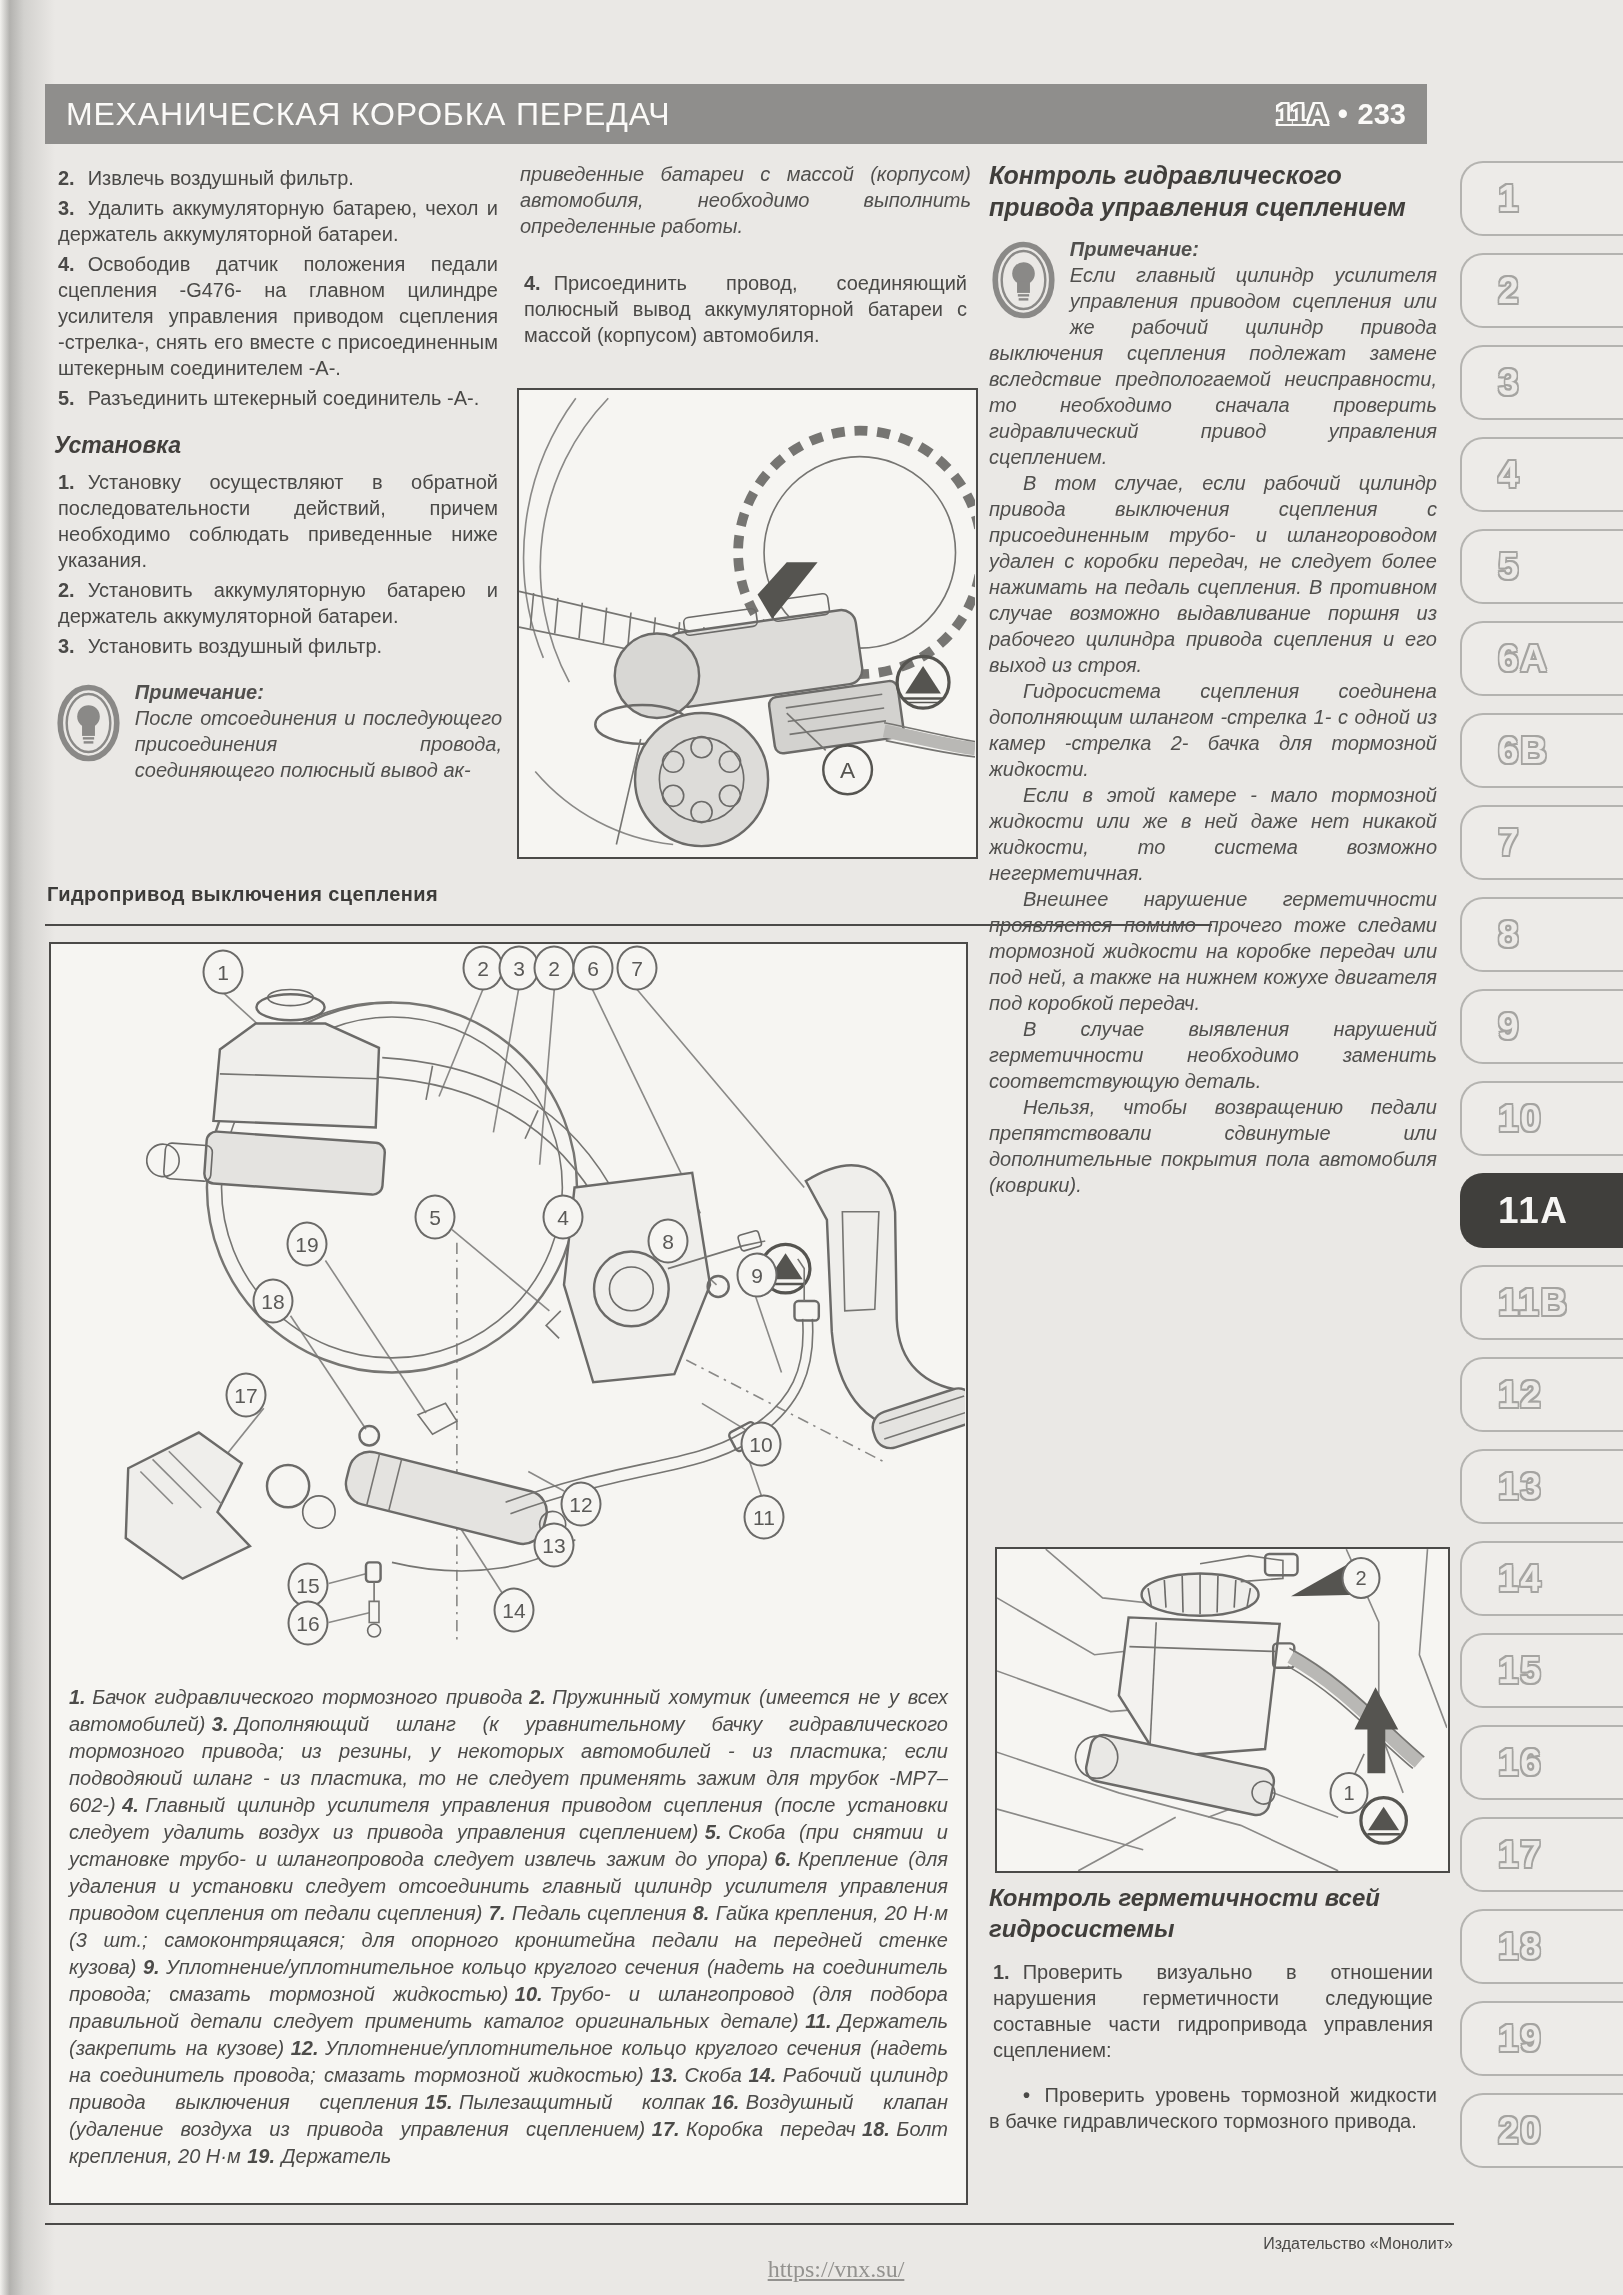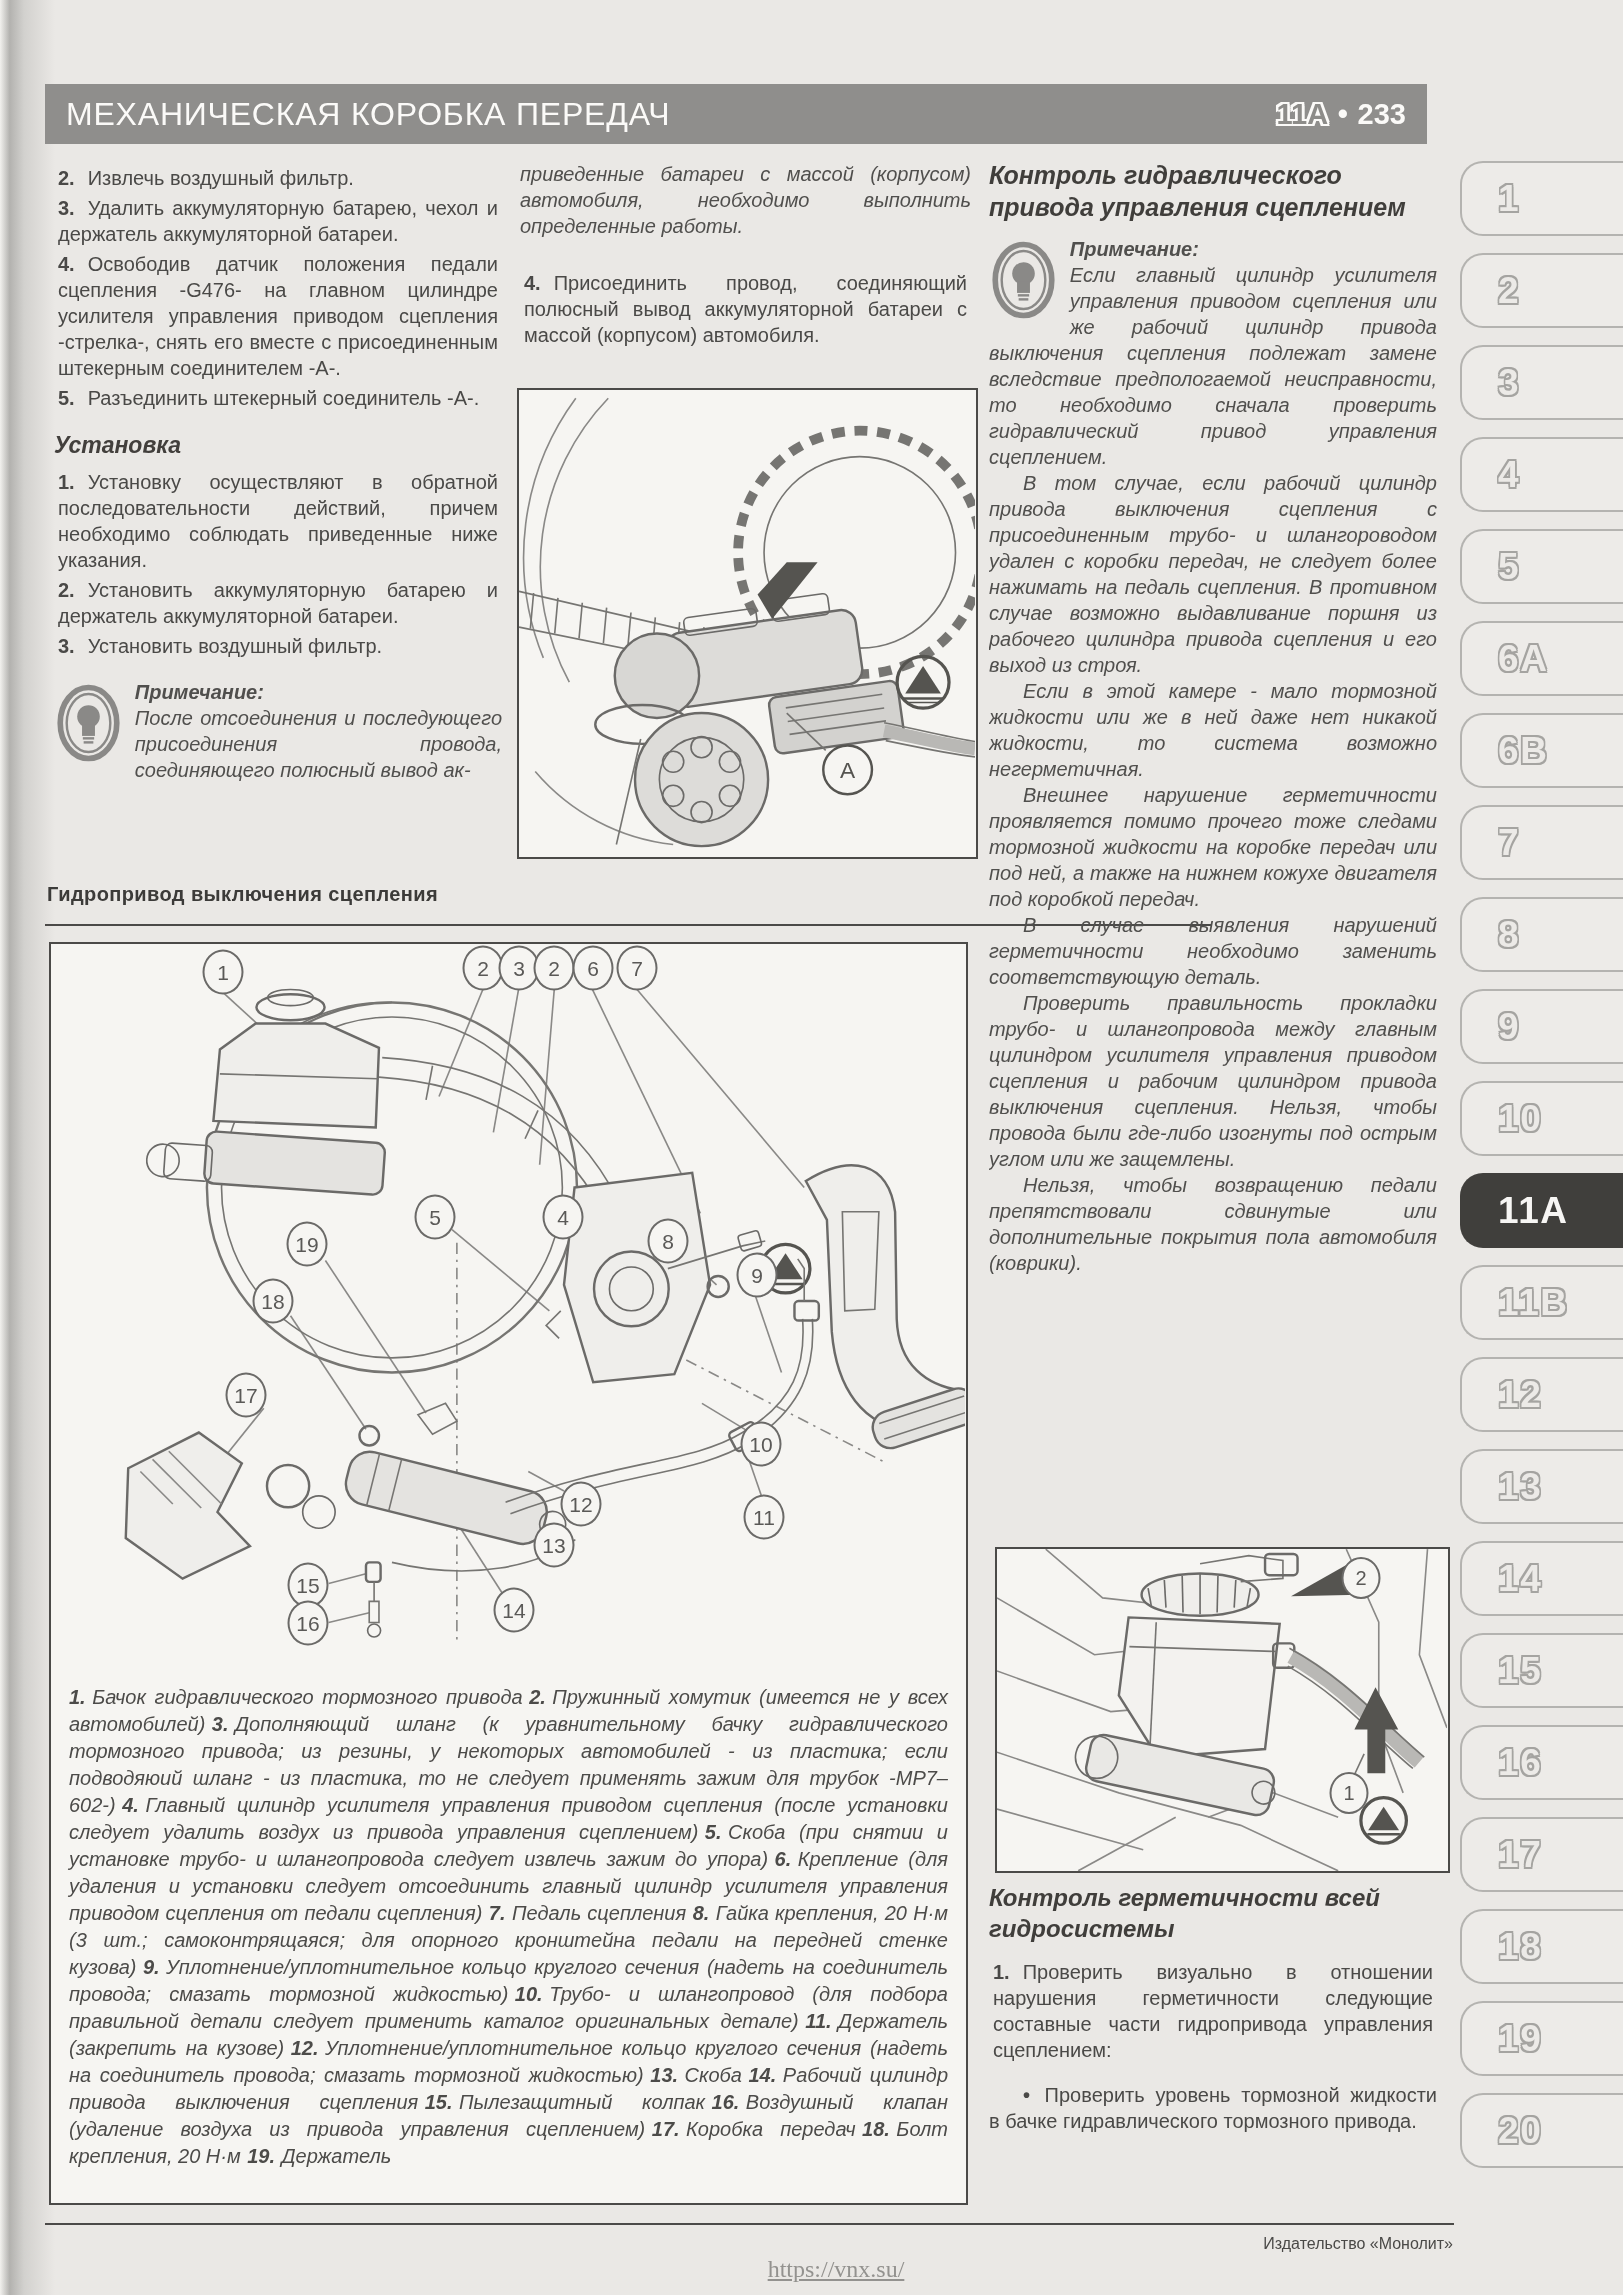--- a/index.html
+++ b/index.html
@@ -379,24 +379,24 @@
       <line x1="33" y1="72" x2="45" y2="72" stroke="#8a8987" stroke-width="3"></line>
     </svg>
     <p>
       <span class="nlabel">Примечание:</span><br>
       <span class="ital">Если главный цилиндр усилителя управления приводом сцепления или же рабочий цилиндр привода выключения сцепления подлежат замене вследствие предпологаемой неисправности, то необходимо сначала проверить гидравлический привод управления сцеплением.</span>
     </p>
   </div>
   <div>
 
   <p class="ital ind">В том случае, если рабочий цилиндр привода выключения сцепления с присоединенным трубо- и шлангороводом удален с коробки передач, не следует более нажимать на педаль сцепления. В противном случае возможно выдавливание поршня из рабочего цилиндра привода сцепления и его выход из строя.</p>
+      <p class="ital ind">Гидросистема сцепления соединена дополняющим шлангом -стрелка 1- с одной из камер -стрелка 2- бачка для тормозной жидкости.</p>
       <p class="ital ind">Если в этой камере - мало тормозной жидкости или же в ней даже нет никакой жидкости, то система возможно негерметичная.</p>
       <p class="ital ind">Внешнее нарушение герметичности проявляется помимо прочего тоже следами тормозной жидкости на коробке передач или под ней, а также на нижнем кожухе двигателя под коробкой передач.</p>
       <p class="ital ind">В случае выявления нарушений герметичности необходимо заменить соответствующую деталь.</p>
-      <p class="ital ind">Проверить правильность прокладки трубо- и шлангопровода между главным цилиндром усилителя управления приводом сцепления и рабочим цилиндром привода выключения сцепления. Нельзя, чтобы провода были где-либо изогнуты под острым углом или же защемлены.</p>
       <p class="ital ind">Нельзя, чтобы возвращению педали препятствовали сдвинутые или дополнительные покрытия пола автомобиля (коврики).</p>
     </div>
 </div>
 
 <div class="figB">
   <svg width="450" height="322" viewBox="0 0 554 396">
 
     <g class="ln2">
       <path d="M 0 60 L 120 130 L 210 120"></path>
       <path d="M 0 150 L 140 200 L 260 190"></path>

